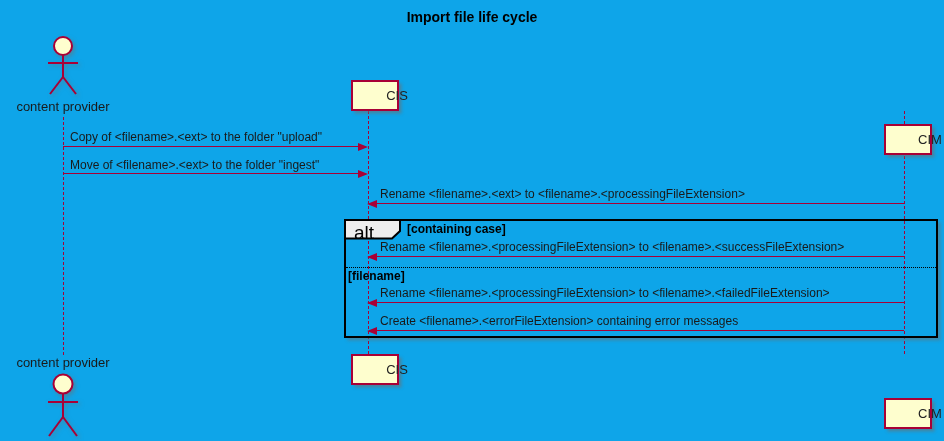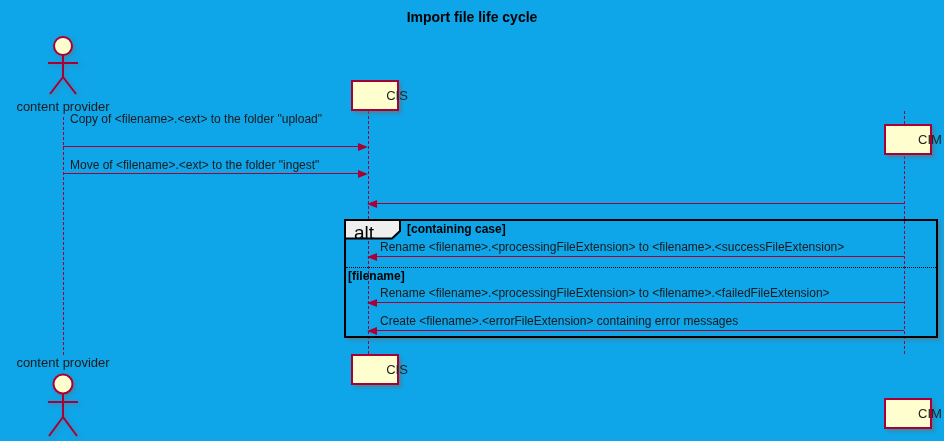--- a/index.html
+++ b/index.html
@@ -132,28 +132,29 @@
   </svg>
   <div class="actor-label top">content provider</div>
 
   <div class="participant p-top p-cis">CIS</div>
   <div class="participant p-top p-cim">CIM</div>
 
   <div class="lifeline ll-actor"></div>
   <div class="lifeline ll-cis"></div>
   <div class="lifeline ll-cim"></div>
 
-  <div class="msg-label" style="left:70px; top:112px;">Copy of &lt;filename&gt;.&lt;ext&gt; to the folder "upload"</div>
+  <div class="msg-label" style="left:70px; top:130px;">Copy of &lt;filename&gt;.&lt;ext&gt; to the folder "upload"</div>
   <div class="msg-line" style="left:63px; top:146px; width:295px;"></div>
   <div class="arrow right" style="left:358px; top:143px;"></div>
 
   <div class="msg-label" style="left:70px; top:158px;">Move of &lt;filename&gt;.&lt;ext&gt; to the folder "ingest"</div>
   <div class="msg-line" style="left:63px; top:173px; width:295px;"></div>
   <div class="arrow right" style="left:358px; top:170px;"></div>
 
+  <div class="msg-label" style="left:380px; top:187px;">Rename &lt;filename&gt;.&lt;ext&gt; to &lt;filename&gt;.&lt;processingFileExtension&gt;</div>
   <div class="msg-line" style="left:377px; top:203px; width:527px;"></div>
   <div class="arrow left" style="left:367px; top:200px;"></div>
 
   <div class="fragment">
     <svg class="frag-pentagon" width="58" height="21" viewBox="0 0 58 21">
       <path d="M1,1 H56 V12 L48,19.5 H1 Z" fill="#EEEEEE" stroke="#000000" stroke-width="2"></path>
     </svg>
     <div class="frag-operator">alt</div>
     <div class="guard guard-1">[containing case]</div>
     <div class="frag-divider"></div>

